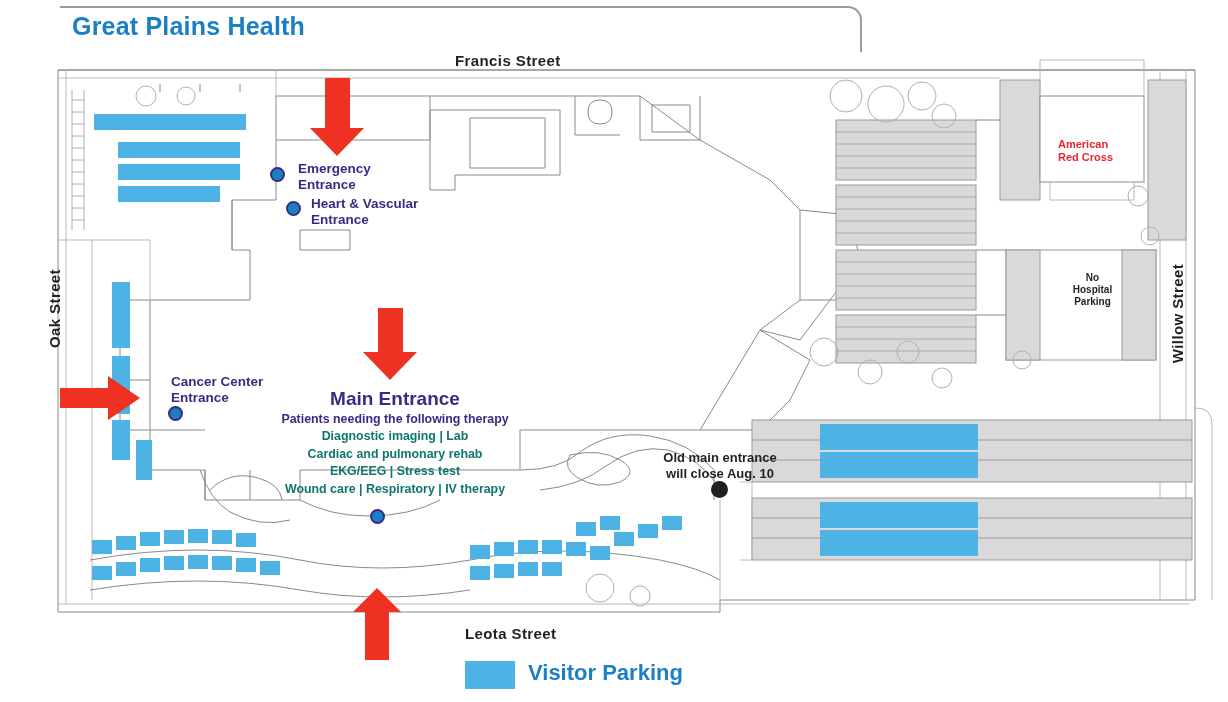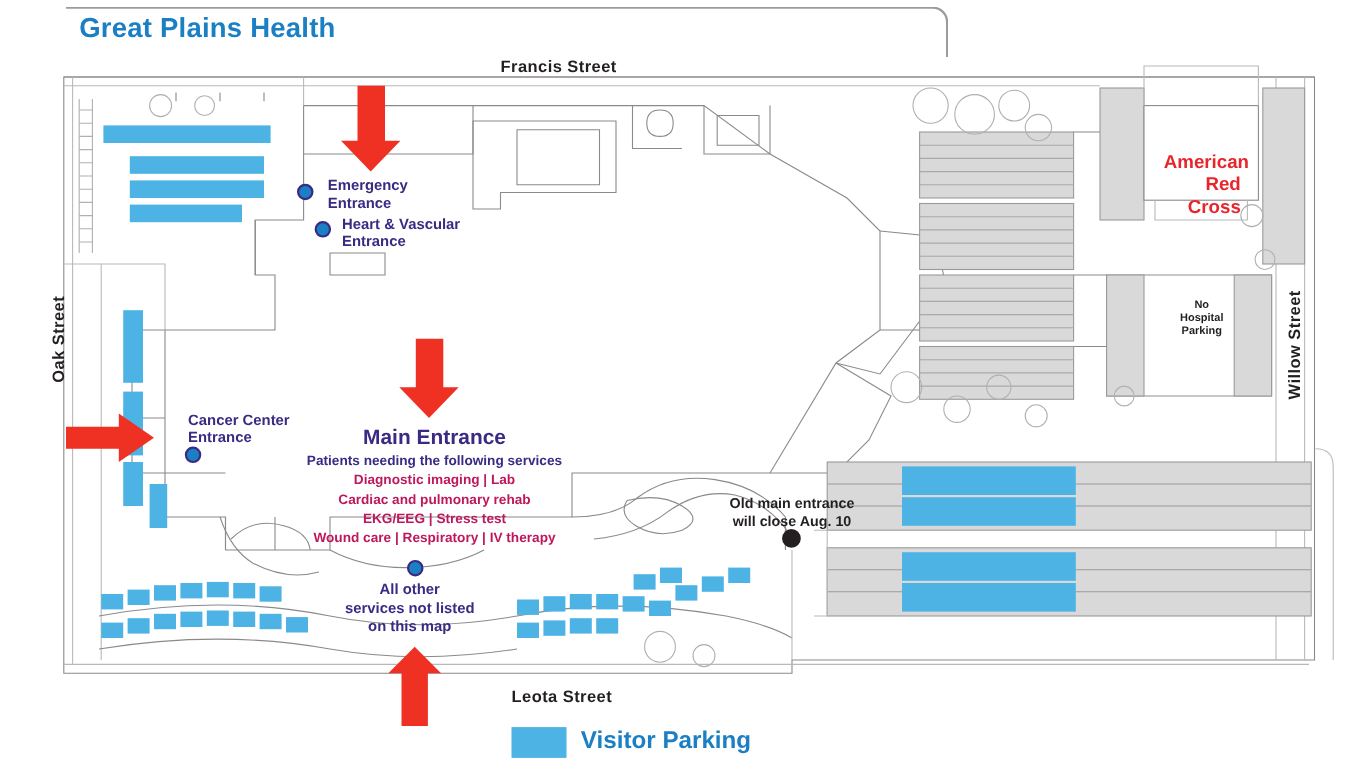--- a/index.html
+++ b/index.html
@@ -38,24 +38,24 @@
   #basemap{left:0;top:0;}
 
   
   .lbl{color:#3b2a83;font-weight:bold;line-height:1.15;}
   #lbl-emergency{left:298px;top:161px;font-size:13.5px;}
   #lbl-heart{left:311px;top:196px;font-size:13.5px;}
   #lbl-cancer{left:171px;top:374px;font-size:13.5px;text-align:left;}
   #lbl-main{left:272px;top:388px;width:246px;text-align:center;}
   #lbl-main .big{font-size:19px;color:#3b2a83;font-weight:bold;display:block;margin-bottom:2px;}
   #lbl-main .sub{font-size:12.4px;color:#3b2a83;font-weight:bold;display:block;line-height:1.22;}
-  #lbl-main .svc{font-size:12.4px;color:#be185d;font-weight:bold;display:block;line-height:1.33;margin-top:1px;}
+  #lbl-main .svc{font-size:12.4px;color:#0f766e;font-weight:bold;display:block;line-height:1.33;margin-top:1px;}
   #lbl-allother{left:300px;top:528px;width:145px;text-align:center;font-size:13.5px;line-height:1.25;}
   #lbl-oldmain{left:645px;top:450px;width:150px;text-align:center;font-size:13px;color:#231f20;font-weight:bold;line-height:1.2;}
-  #lbl-redcross{left:1058px;top:138px;width:70px;text-align:right;font-size:17px;color:#e8252a;font-weight:bold;line-height:1.2;}
+  #lbl-redcross{left:1058px;top:138px;width:70px;text-align:left;font-size:11px;color:#e8252a;font-weight:bold;line-height:1.2;}
   #lbl-nopark{left:1040px;top:272px;width:105px;text-align:center;font-size:10px;color:#231f20;font-weight:bold;line-height:1.2;}
 
   
   .dot{
     width:15px;height:15px;border-radius:50%;
     background:#1b7fc4;border:2px solid #3b2a83;box-sizing:border-box;
   }
   #dot-emergency{left:270px;top:167px;}
   #dot-heart{left:286px;top:201px;}
   #dot-cancer{left:168px;top:406px;}
@@ -271,32 +271,27 @@
     <div>Entrance</div>
   </div>
 
   <div class="abs lbl" id="lbl-cancer">
     <div>Cancer Center</div>
     <div>Entrance</div>
   </div>
 
   <div class="abs" id="lbl-main">
     <span class="big">Main Entrance</span>
-    <span class="sub">Patients needing the following services</span>
+    <span class="sub">Patients needing the following therapy</span>
     <span class="svc">Diagnostic imaging  |  Lab</span>
     <span class="svc">Cardiac and pulmonary rehab</span>
     <span class="svc">EKG/EEG  |  Stress test</span>
     <span class="svc">Wound care |  Respiratory  |  IV therapy</span>
   </div>
 
-  <div class="abs lbl" id="lbl-allother">
-    <div>All other</div>
-    <div>services not listed</div>
-    <div>on this map</div>
-  </div>
 
   <div class="abs" id="lbl-oldmain">
     <div>Old main entrance</div>
     <div>will close Aug. 10</div>
   </div>
 
   <div class="abs" id="lbl-redcross">
     <div>American</div>
     <div>Red Cross</div>
   </div>

